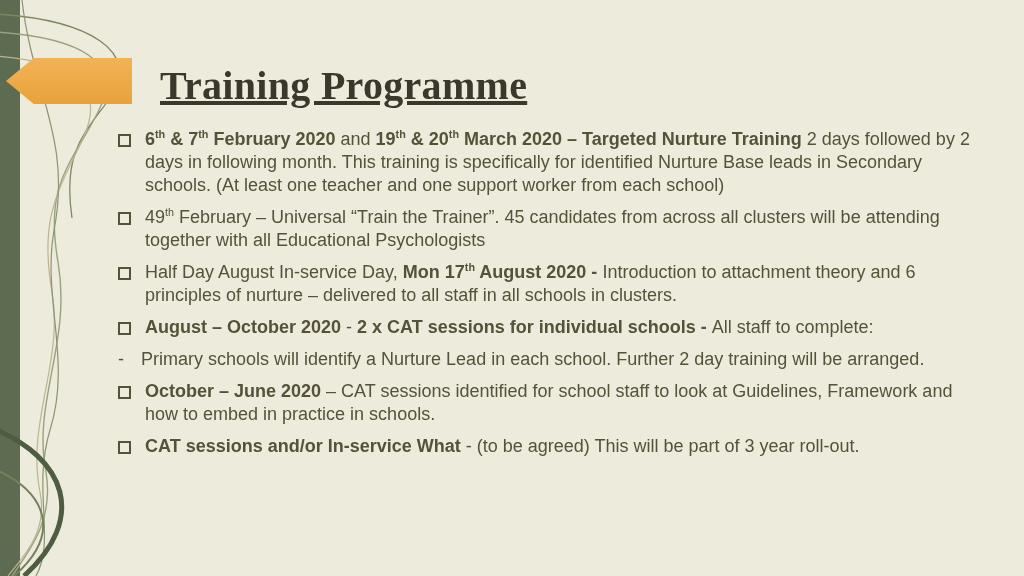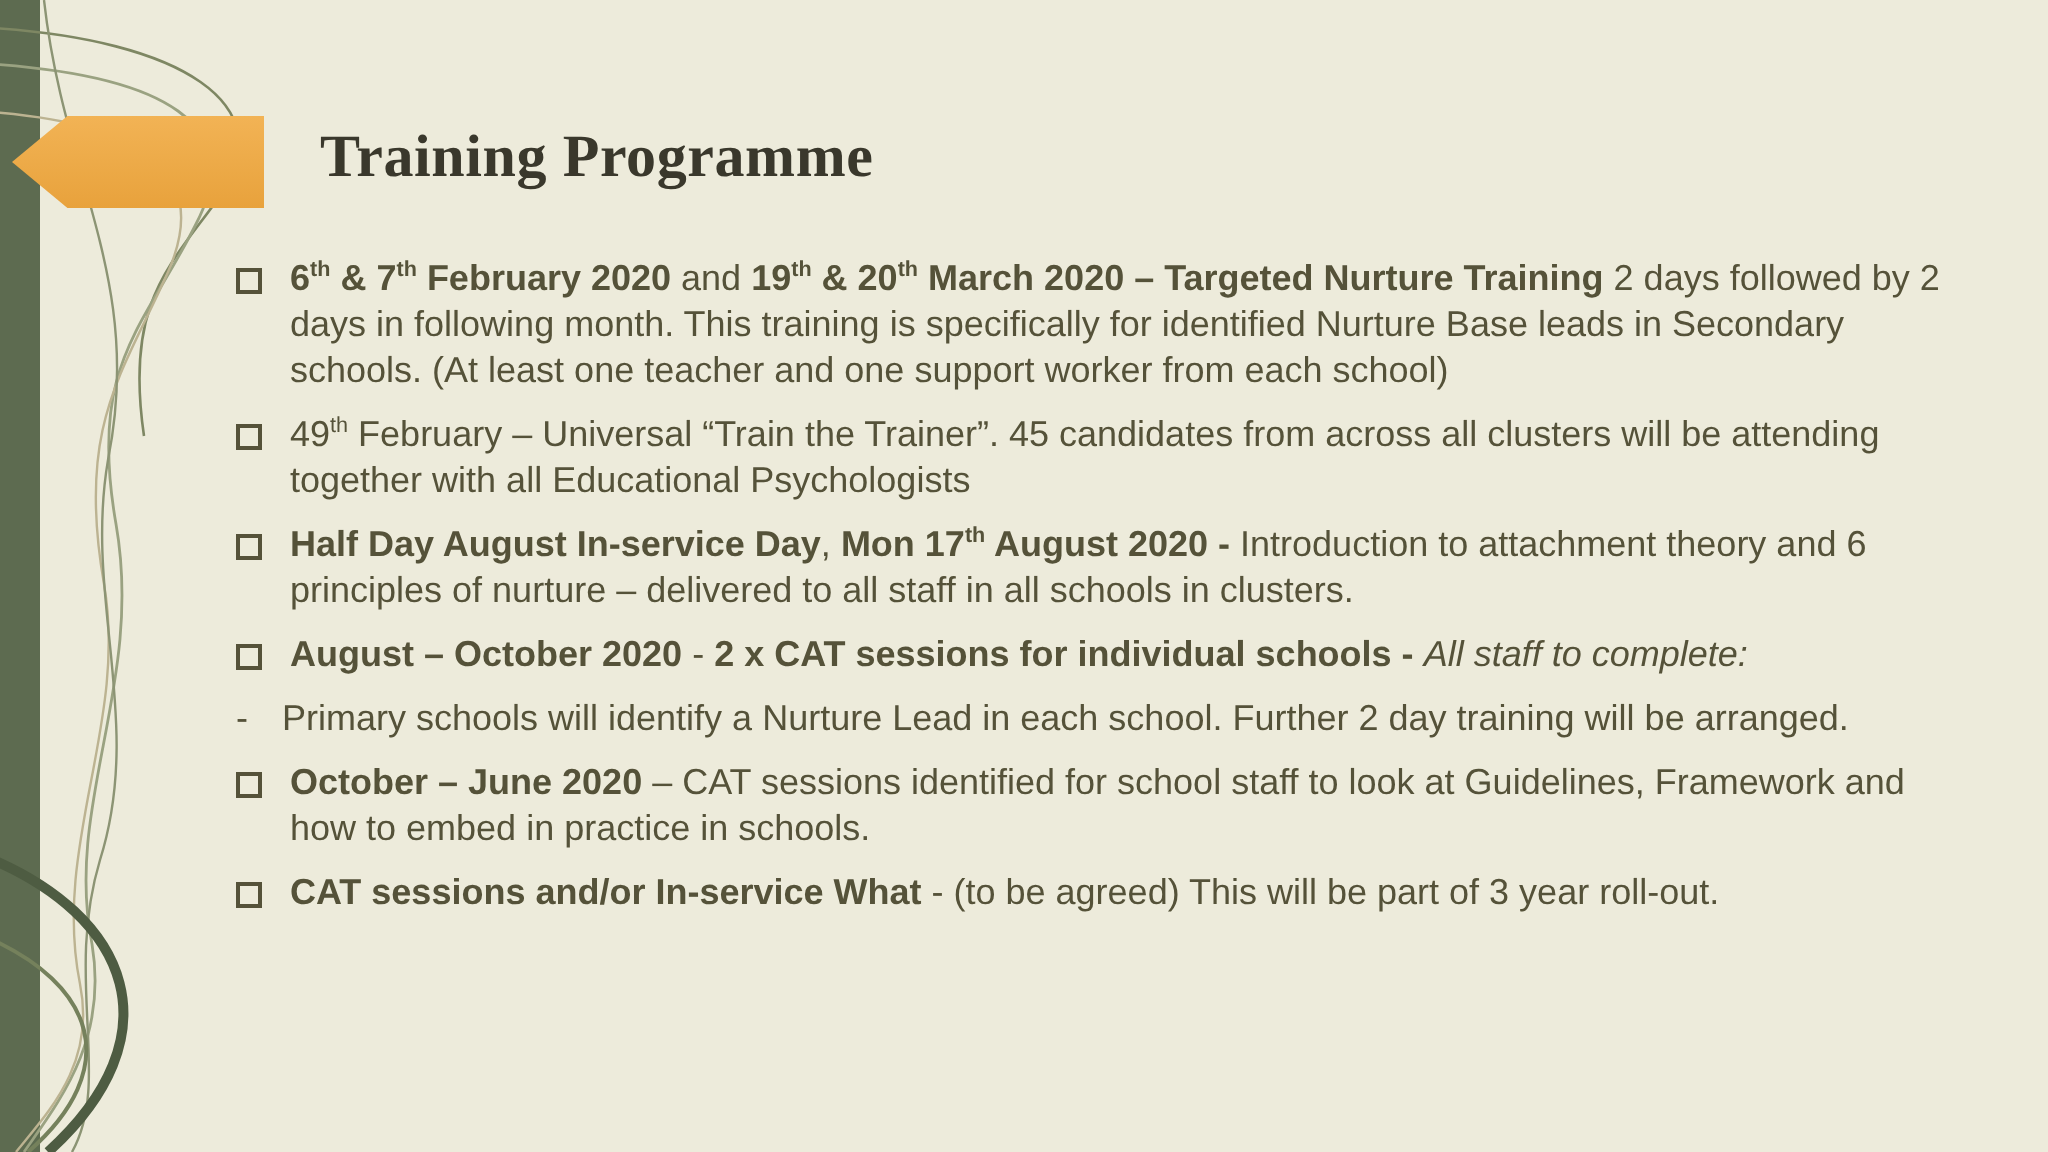--- a/index.html
+++ b/index.html
@@ -16,22 +16,23 @@
   }
   .swoosh{position:absolute;left:0;top:0;pointer-events:none;}
   .arrow{
     position:absolute;left:6px;top:58px;width:126px;height:46px;
     background:linear-gradient(180deg,#F2B355,var(--arrow_orange,#E8A23C));
     clip-path:polygon(22% 0, 100% 0, 100% 100%, 22% 100%, 0 50%);
   }
   .title{
     position:absolute;left:160px;top:62px;margin:0;
     font-family:"Liberation Serif", serif;
-    font-size:30px;font-weight:700;letter-spacing:.3px;
+    font-size:40px;font-weight:700;letter-spacing:.3px;
     color:var(--title_text,#3A382C);
+    text-decoration:underline;
   }
   .body{
     position:absolute;left:0;top:128px;right:0;
     padding:0 52px 0 105px;
     color:var(--body_text,#555239);
     font-size:18px;line-height:23px;
   }
   .para{display:flex;margin-bottom:9px;}
   .para.bullet,.para.dash{padding-left:13px;}
   .marker-box{
@@ -66,25 +67,25 @@
       <div class="para bullet">
         <span class="marker-box"></span>
         <span class="ptext"><span style="font-weight: 700;">6</span><sup style="font-weight: 700;">th</sup><span style="font-weight: 700;"> &amp; 7</span><sup style="font-weight: 700;">th</sup><span style="font-weight: 700;"> February 2020 </span><span>and </span><span style="font-weight: 700;">19</span><sup style="font-weight: 700;">th</sup><span style="font-weight: 700;"> &amp; 20</span><sup style="font-weight: 700;">th</sup><span style="font-weight: 700;"> March 2020 – Targeted Nurture Training </span><span>2 days followed by 2 days in following month. This training is specifically for identified Nurture Base leads in Secondary schools. (At least one teacher and one support worker from each school)</span></span>
       </div>
       <div class="para bullet">
         <span class="marker-box"></span>
         <span class="ptext"><span>49</span><sup>th</sup><span> February – Universal “Train the Trainer”. 45 candidates from across all clusters will be attending together with all Educational Psychologists</span></span>
       </div>
       <div class="para bullet">
         <span class="marker-box"></span>
-        <span class="ptext"><span style="font-weight: 700;">Half Day August In-service Day</span><span>, </span><span style="font-weight: 700;">Mon 17</span><sup style="font-weight: 700;">th</sup><span style="font-weight: 700; text-align: center;"> August 2020 - </span><span>Introduction to attachment theory and 6 principles of nurture – delivered to all staff in all schools in clusters.</span></span>
+        <span class="ptext"><span style="font-weight: 400;">Half Day August In-service Day</span><span>, </span><span style="font-weight: 700;">Mon 17</span><sup style="font-weight: 700;">th</sup><span style="font-weight: 700; text-align: center;"> August 2020 - </span><span>Introduction to attachment theory and 6 principles of nurture – delivered to all staff in all schools in clusters.</span></span>
       </div>
       <div class="para bullet">
         <span class="marker-box"></span>
-        <span class="ptext"><span style="font-weight: 700;">August – October 2020</span><span> - </span><span style="font-weight: 700;">2 x CAT sessions for individual schools - </span><span style="font-style: italic; text-align: right;">All staff to complete:</span></span>
+        <span class="ptext"><span style="font-weight: 700;">August – October 2020</span><span> - </span><span style="font-weight: 700;">2 x CAT sessions for individual schools - </span><span style=" text-align: right;">All staff to complete:</span></span>
       </div>
       <div class="para dash">
         <span class="marker-dash">-</span>
         <span class="ptext"><span>Primary schools will identify a Nurture Lead in each school. Further 2 day training will be arranged.</span></span>
       </div>
       <div class="para bullet">
         <span class="marker-box"></span>
         <span class="ptext"><span style="font-weight: 700;">October – June 2020</span><span> – CAT sessions identified for school staff to look at Guidelines, Framework and how to embed in practice in schools.</span></span>
       </div>
       <div class="para bullet">

